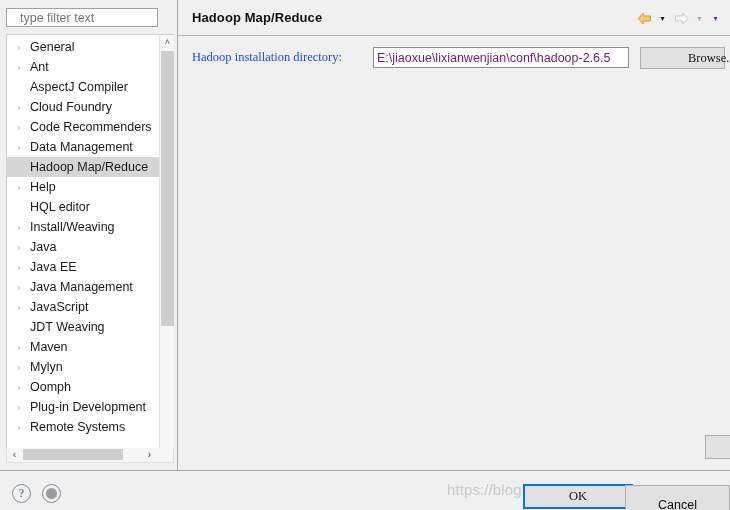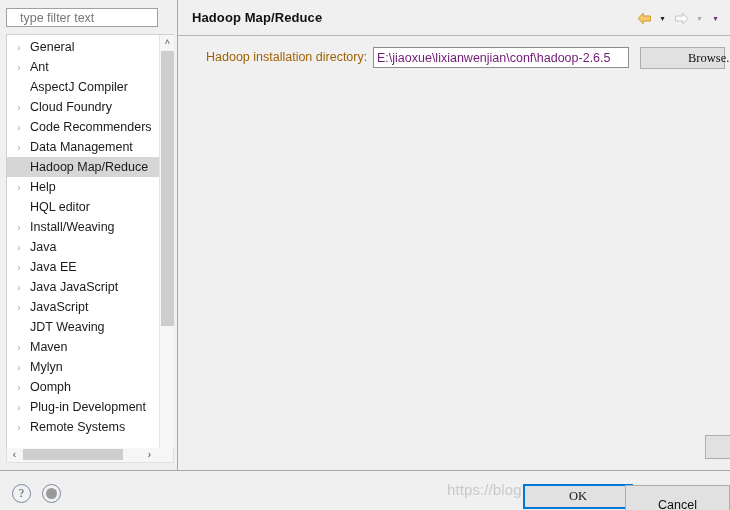--- a/index.html
+++ b/index.html
@@ -213,23 +213,24 @@
 
   
   #form-row {
     position: absolute;
     left: 0; top: 46px;
     width: 552px;
     height: 24px;
   }
   #dir-label {
     position: absolute;
-    left: 28px; top: 4px;
-    font-size: 12.5px;
-    color: #a16207;
+    left: 14px; top: 4px;
+    font-size: 12.5px;
+    color: #1d4ed8;
+    font-family: Liberation Serif, serif;
   }
   #dir-input {
     position: absolute;
     left: 195px; top: 1px;
     width: 256px;
     height: 21px;
     box-sizing: border-box;
     border: 1px solid #8d8d8d;
     background: #ffffff;
     font-family: "Liberation Sans", sans-serif;
@@ -364,21 +365,21 @@
           <div class="tree-row"><span class="tree-arrow empty">›</span><span class="tree-label">AspectJ Compiler</span></div>
           <div class="tree-row"><span class="tree-arrow">›</span><span class="tree-label">Cloud Foundry</span></div>
           <div class="tree-row"><span class="tree-arrow">›</span><span class="tree-label">Code Recommenders</span></div>
           <div class="tree-row"><span class="tree-arrow">›</span><span class="tree-label">Data Management</span></div>
           <div class="tree-row selected"><span class="tree-arrow empty">›</span><span class="tree-label">Hadoop Map/Reduce</span></div>
           <div class="tree-row"><span class="tree-arrow">›</span><span class="tree-label">Help</span></div>
           <div class="tree-row"><span class="tree-arrow empty">›</span><span class="tree-label">HQL editor</span></div>
           <div class="tree-row"><span class="tree-arrow">›</span><span class="tree-label">Install/Weaving</span></div>
           <div class="tree-row"><span class="tree-arrow">›</span><span class="tree-label">Java</span></div>
           <div class="tree-row"><span class="tree-arrow">›</span><span class="tree-label">Java EE</span></div>
-          <div class="tree-row"><span class="tree-arrow">›</span><span class="tree-label">Java JavaScript</span></div>
+          <div class="tree-row"><span class="tree-arrow">›</span><span class="tree-label">Java Management</span></div>
           <div class="tree-row"><span class="tree-arrow">›</span><span class="tree-label">JavaScript</span></div>
           <div class="tree-row"><span class="tree-arrow empty">›</span><span class="tree-label">JDT Weaving</span></div>
           <div class="tree-row"><span class="tree-arrow">›</span><span class="tree-label">Maven</span></div>
           <div class="tree-row"><span class="tree-arrow">›</span><span class="tree-label">Mylyn</span></div>
           <div class="tree-row"><span class="tree-arrow">›</span><span class="tree-label">Oomph</span></div>
           <div class="tree-row"><span class="tree-arrow">›</span><span class="tree-label">Plug-in Development</span></div>
           <div class="tree-row"><span class="tree-arrow">›</span><span class="tree-label">Remote Systems</span></div>
         </div>
 
       <div id="tree-vscroll">

